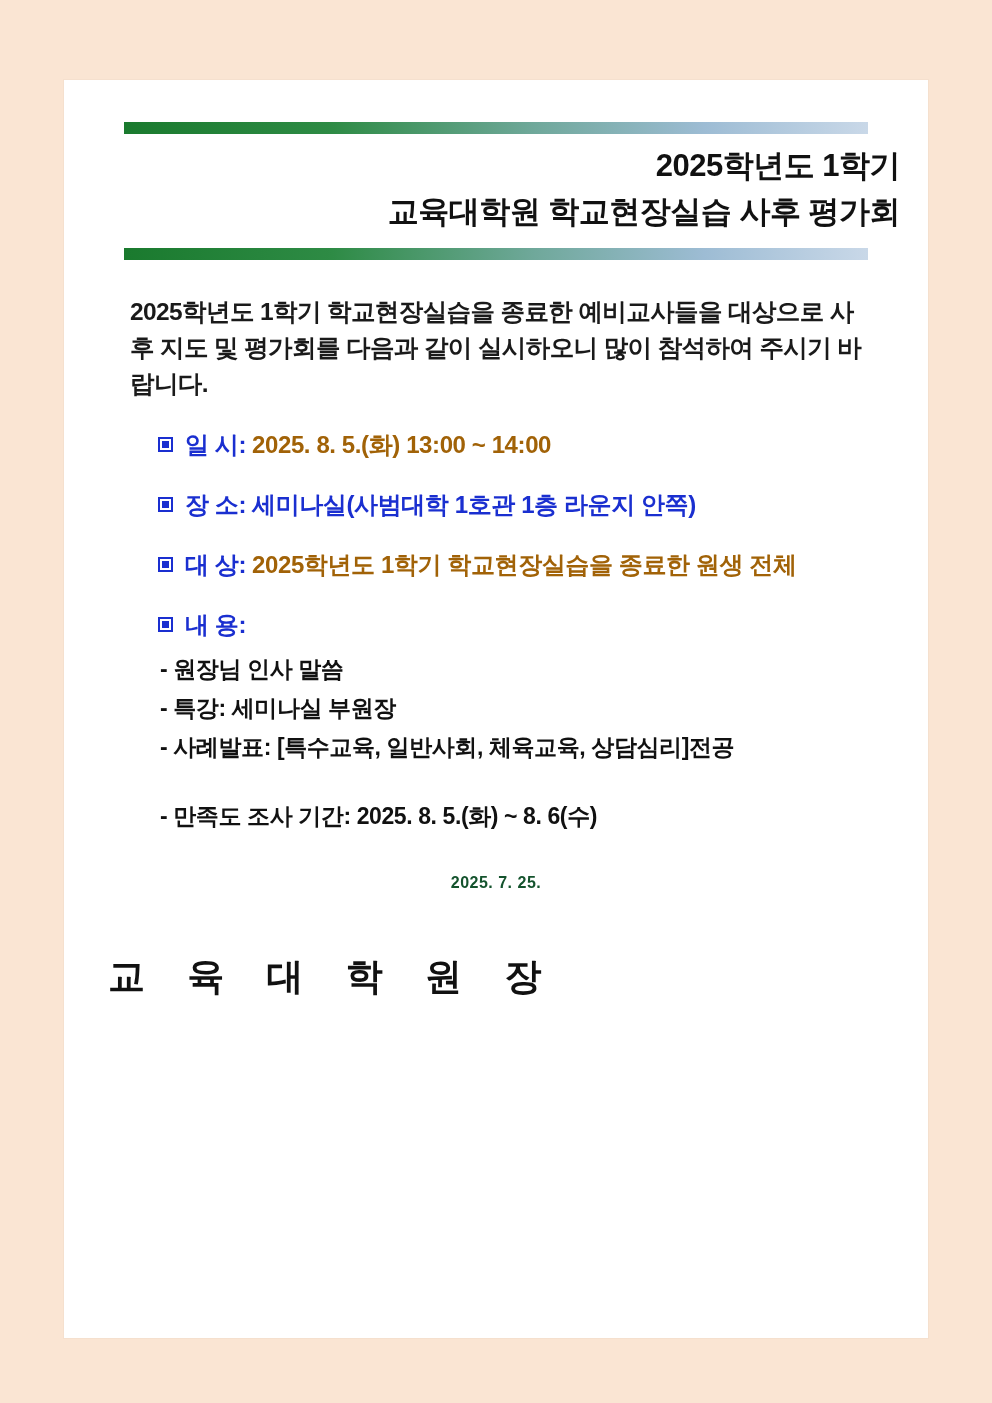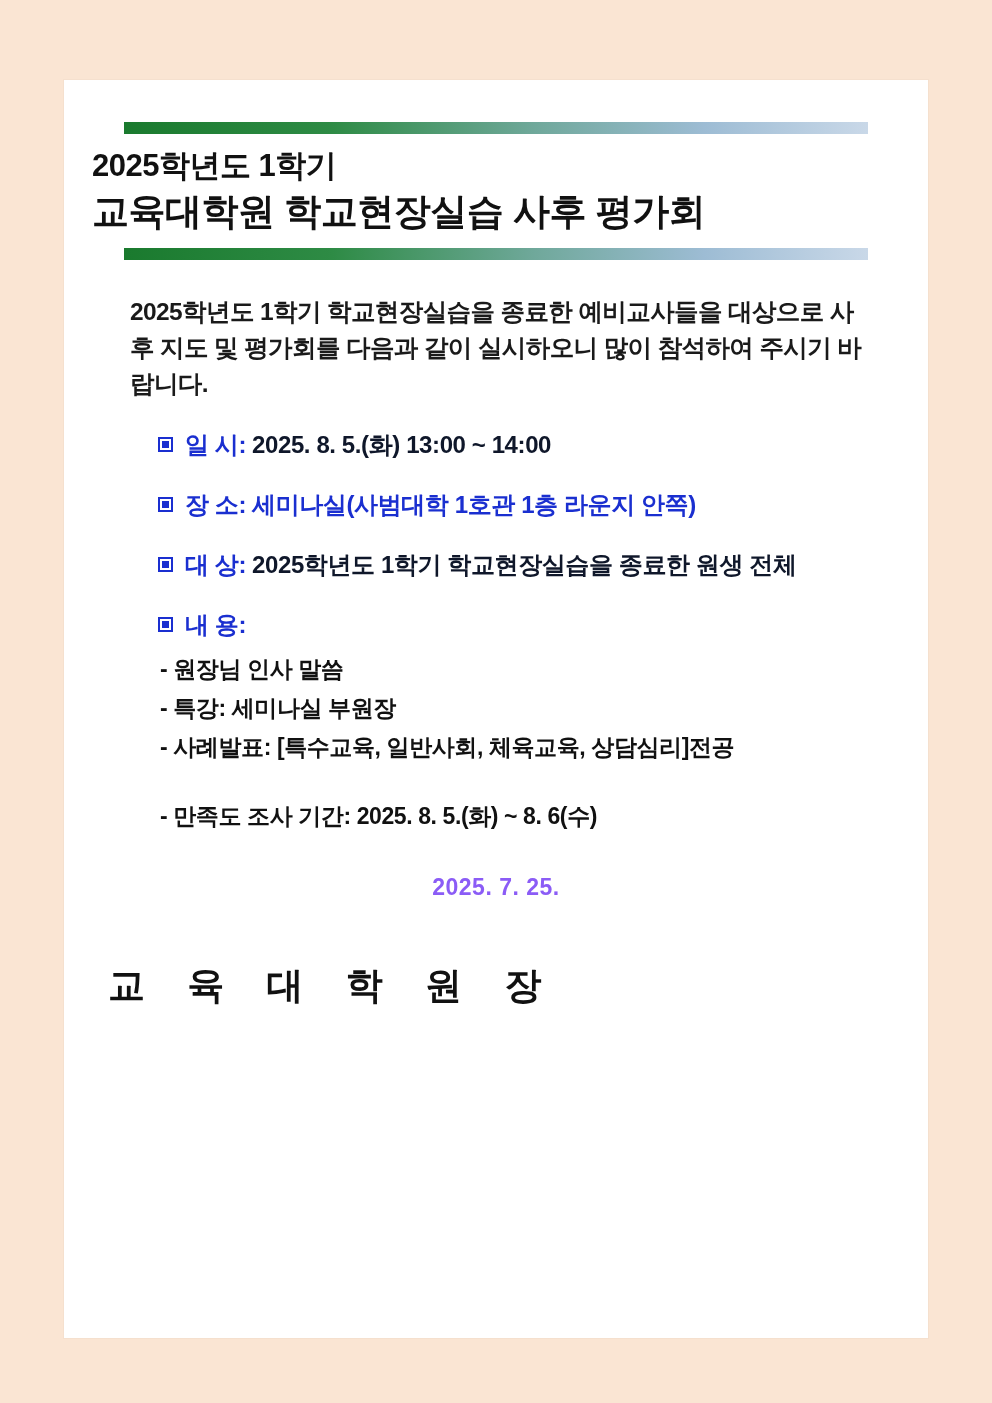--- a/index.html
+++ b/index.html
@@ -35,34 +35,34 @@
   
   .rule {
     height: 12px;
     margin: 0 32px;
     background: linear-gradient(to right, #1a7a2e 0%, #2e8b45 28%, #6fa89a 55%, #9dbcd4 78%, #c9d8e8 100%);
   }
   .rule-top { margin-top: 42px; }
   .rule-bottom { margin-top: 10px; }
 
   .title-block {
-    text-align: left;
+    text-align: right;
     padding: 10px 0 2px 0;
   }
   .title-line {
     font-weight: bold;
     color: #111111;
     letter-spacing: -0.5px;
   }
   .title-line-1 {
     font-size: 31px;
     line-height: 44px;
   }
   .title-line-2 {
-    font-size: 37px;
+    font-size: 31px;
     line-height: 48px;
   }
 
   
   .intro {
     margin: 34px 38px 0 38px;
     font-size: 24.5px;
     line-height: 36px;
     font-weight: bold;
     color: #1a1a1a;
@@ -101,21 +101,21 @@
     bottom: 2px;
     background: #1a2fd0;
   }
   .field-label {
     flex: 0 0 auto;
     color: #1a2fd0;
     font-weight: bold;
     white-space: pre;
   }
   .field-value {
-    color: #0f172a;
+    color: #a16207;
     font-weight: bold;
     margin-left: 6px;
   }
   .field-value.blue {
     color: #1a2fd0;
   }
 
   .sub-list {
     margin: 8px 0 0 0;
     padding: 0 0 0 48px;
@@ -131,23 +131,23 @@
   .sub-item.indent {
     padding-left: 20px;
   }
   .group-gap {
     height: 22px;
   }
 
   .date-line {
     margin-top: 38px;
     text-align: center;
-    font-size: 23px;
-    font-weight: bold;
-    color: #8b5cf6;
+    font-size: 16px;
+    font-weight: bold;
+    color: #14532d;
     letter-spacing: 0.5px;
   }
   .signature {
     margin-top: 60px;
     text-align: left;
     font-size: 37px;
     font-weight: bold;
     color: #111111;
     letter-spacing: 16px;
     padding-left: 16px;

